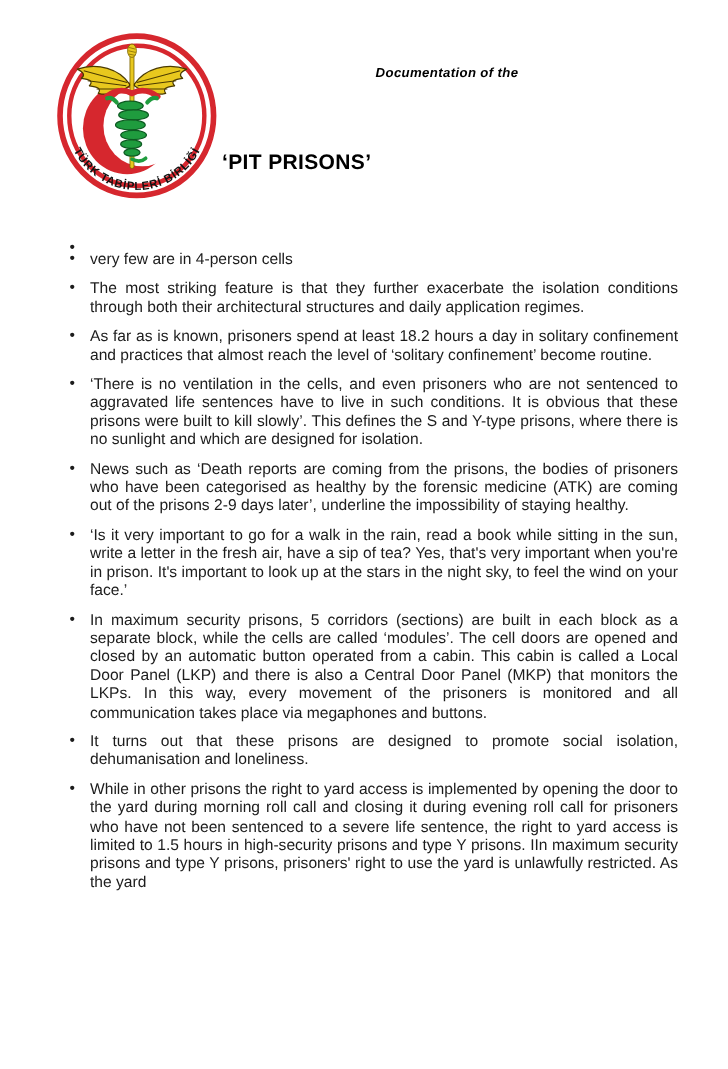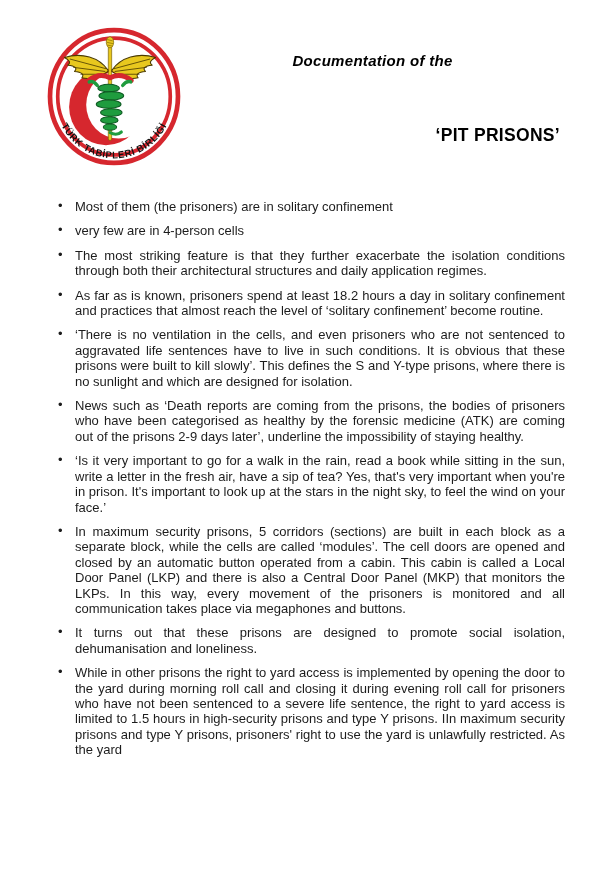--- a/index.html
+++ b/index.html
@@ -24,31 +24,31 @@
   }
   .logo svg { display: block; width: 100%; height: 100%; }
   .header-title {
     position: absolute;
     left: 185px;
     top: 50px;
     width: 375px;
     text-align: center;
     font-weight: bold;
     font-style: italic;
-    font-size: 15px;
+    font-size: 11px;
     line-height: 22px;
     color: #000000;
     letter-spacing: 0.3px;
   }
   .subtitle {
     position: absolute;
     left: 185px;
     top: 126px;
     width: 375px;
-    text-align: right;
+    text-align: left;
     font-weight: bold;
     font-size: 17.5px;
     line-height: 18px;
     color: #000000;
     letter-spacing: 0.3px;
   }
   ul.bullets {
     position: absolute;
     left: 57px;
     top: 199px;
@@ -133,21 +133,20 @@
   </div>
 
   <div class="header-title">
     <div>Documentation of the</div>
   </div>
   <div class="subtitle">‘PIT PRISONS’</div>
 
   <ul class="bullets">
     <li>
       <span class="marker">•</span>
-      <span class="btext">Most of them (the prisoners) are in solitary confinement</span>
     </li>
     <li>
       <span class="marker">•</span>
       <span class="btext">very few are in 4-person cells</span>
     </li>
     <li>
       <span class="marker">•</span>
       <span class="btext">The most striking feature is that they further exacerbate the isolation conditions through both their architectural structures and daily application regimes.</span>
     </li>
     <li>

